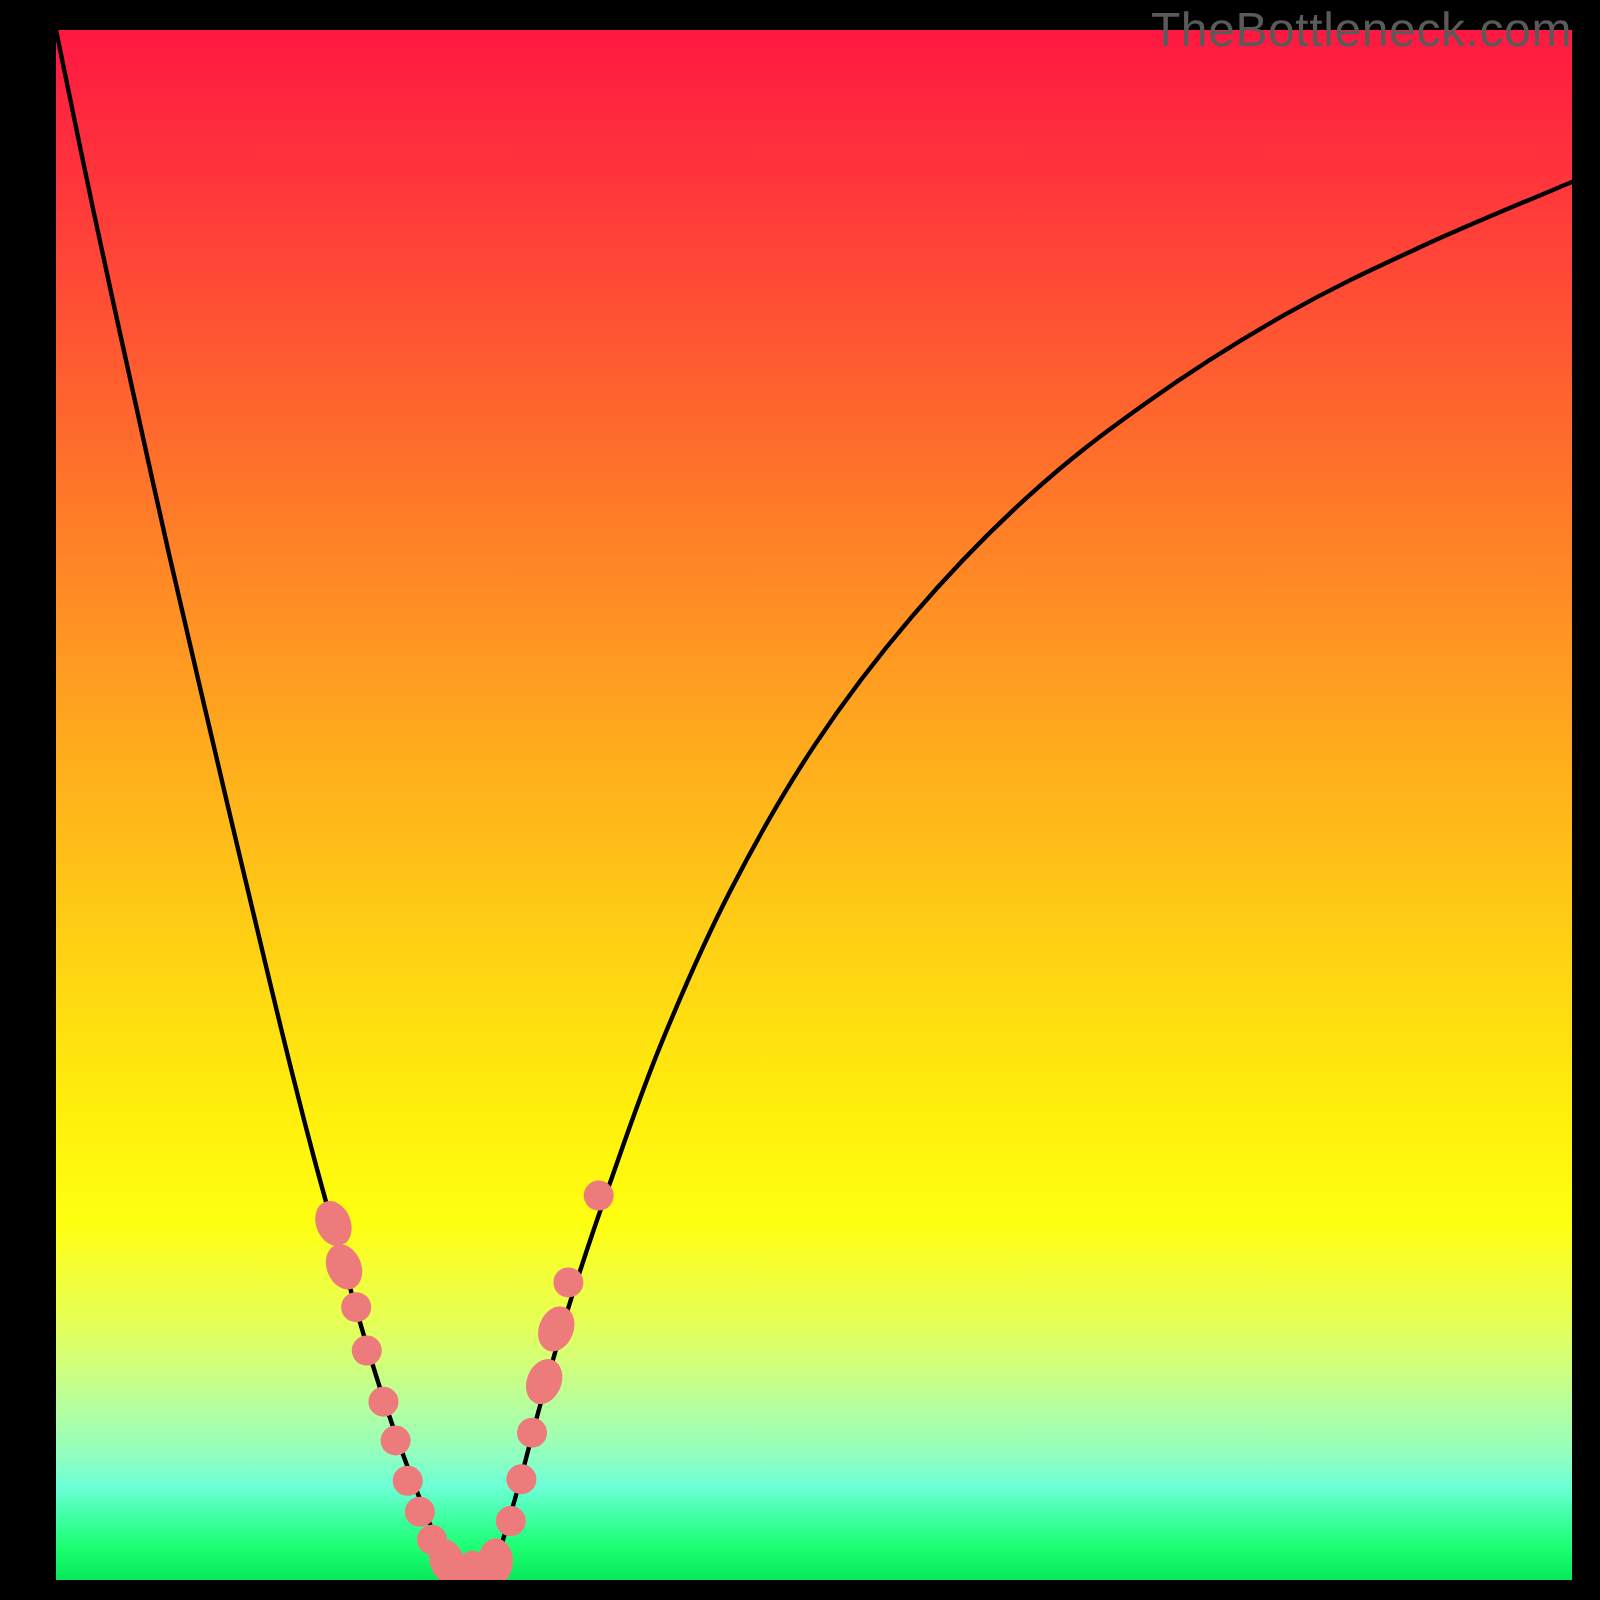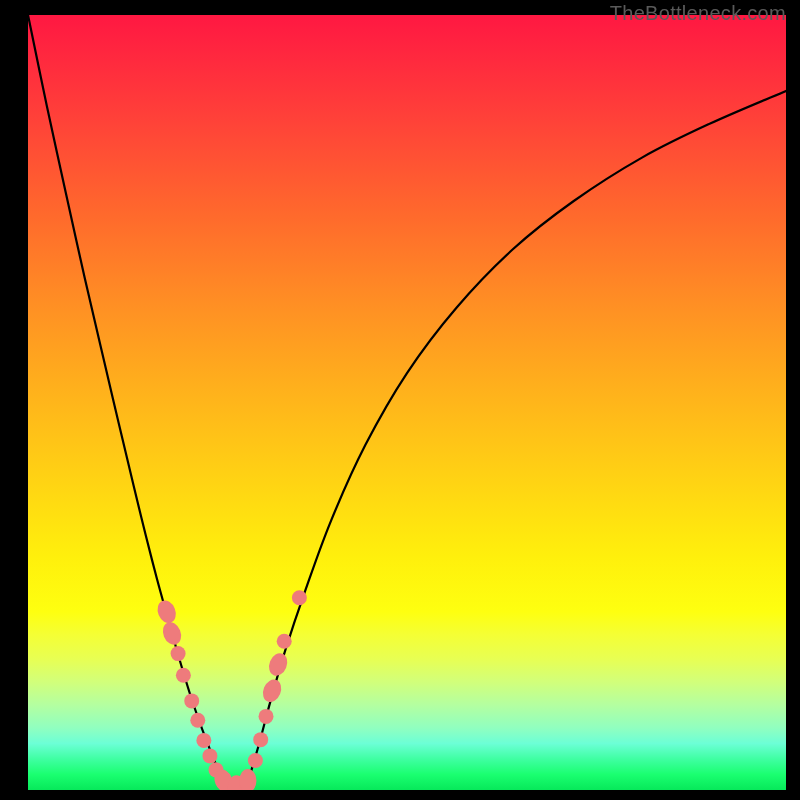--- a/index.html
+++ b/index.html
@@ -42,21 +42,21 @@
       #3fffa2 96%,
       #1aff70 98%,
       #07e85a 100%
     );
   }
   .watermark {
     position: absolute;
     top: 2px;
     right: 14px;
     color: #5a5a5a;
-    font-size: 20px;
+    font-size: 24px;
     font-weight: 400;
     letter-spacing: 0.3px;
     z-index: 5;
     user-select: none;
   }
   svg.curves {
     position: absolute;
     left: 0;
     top: 0;
     width: 758px;

